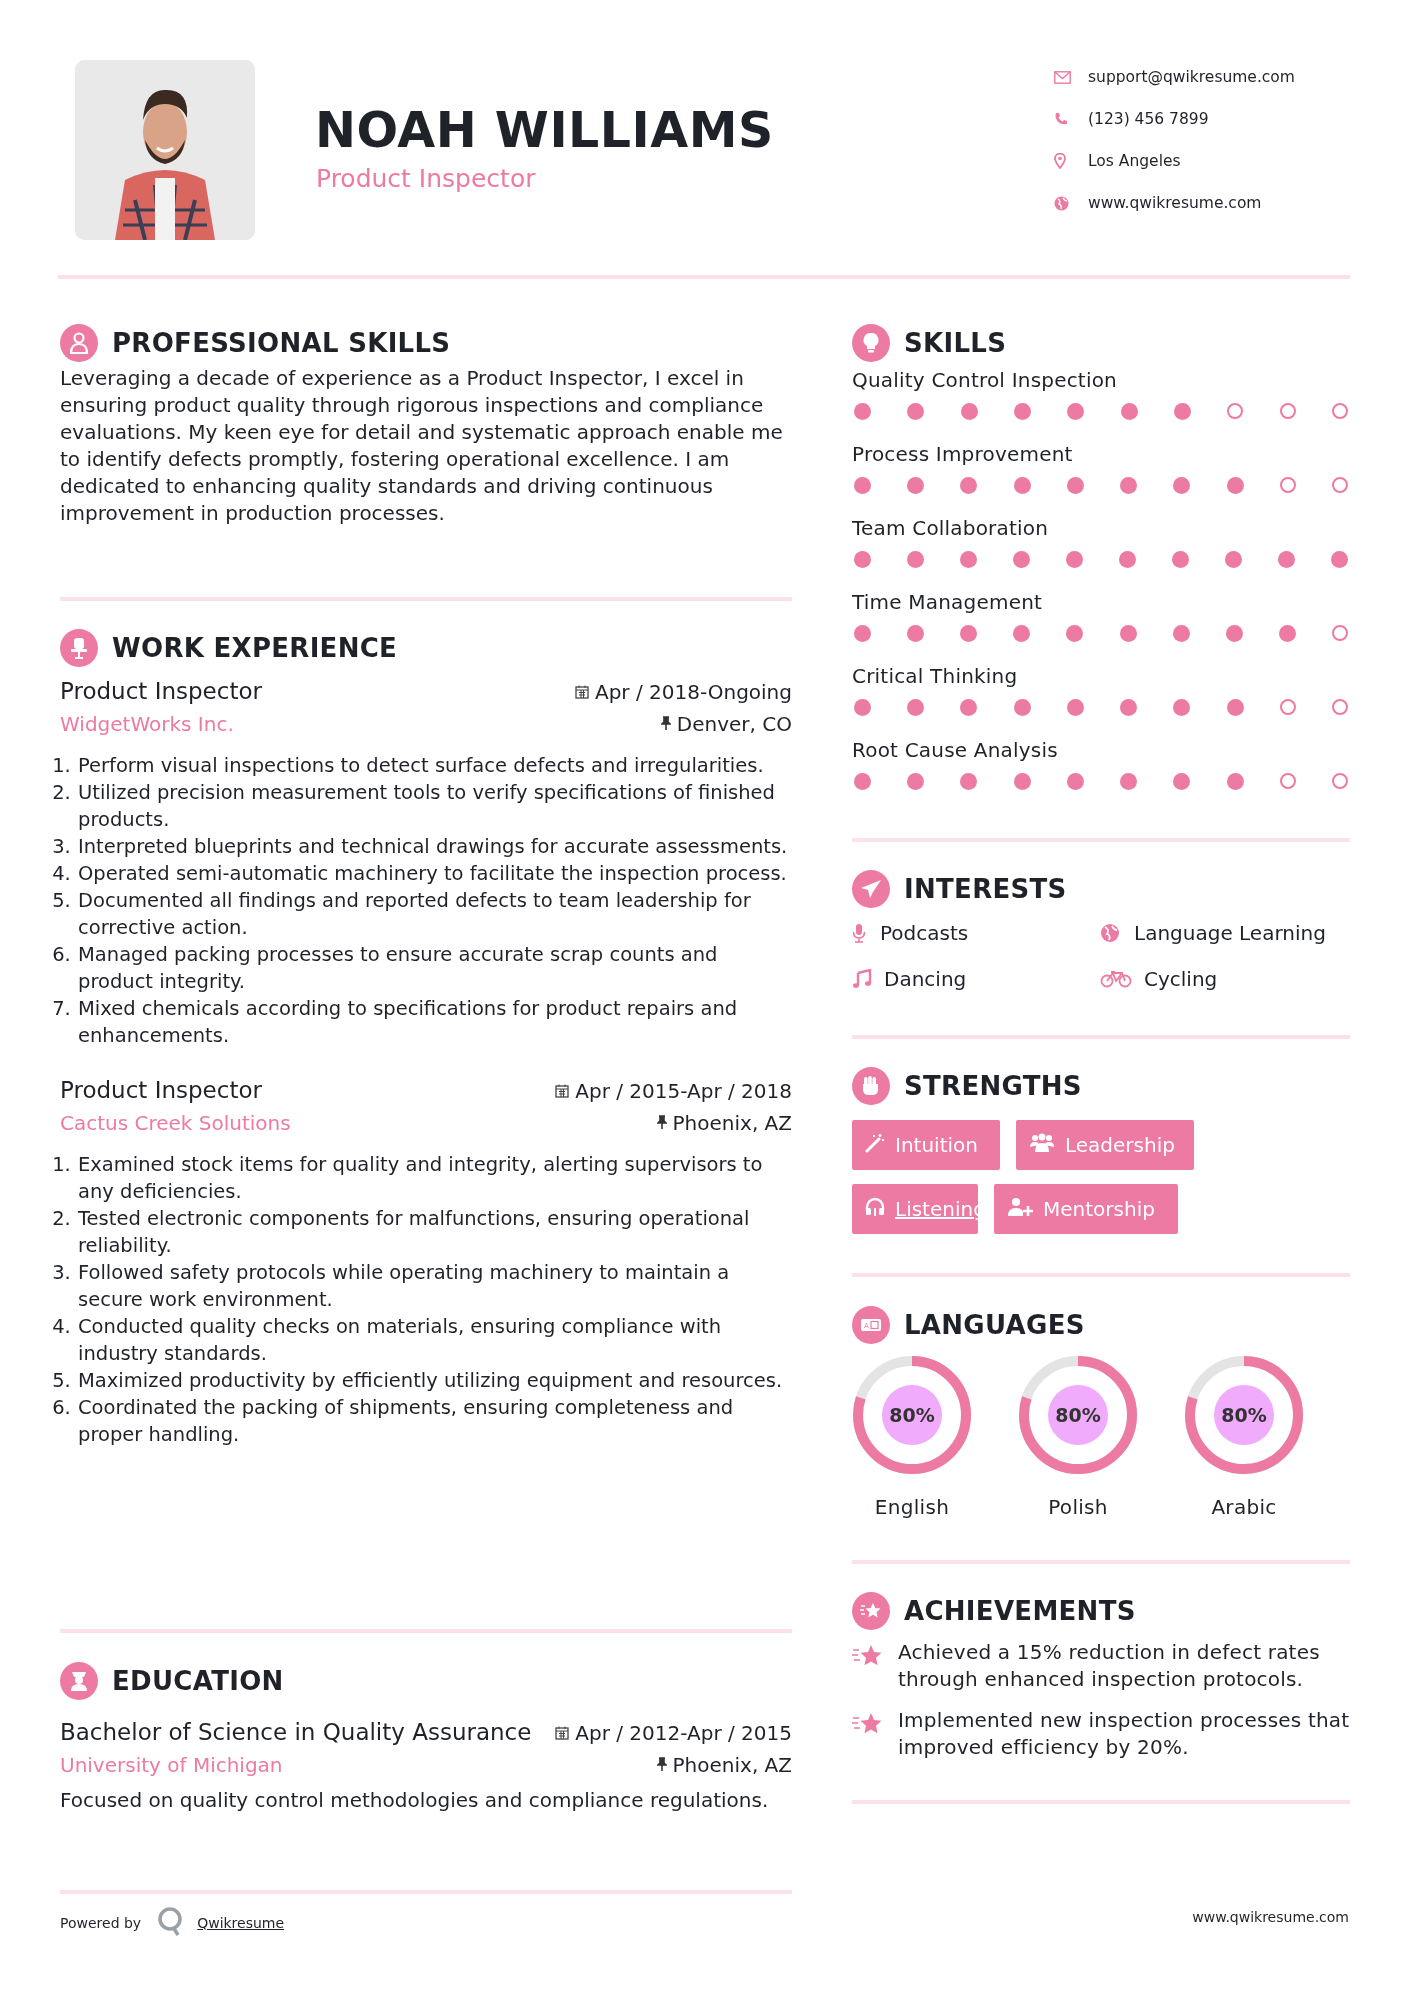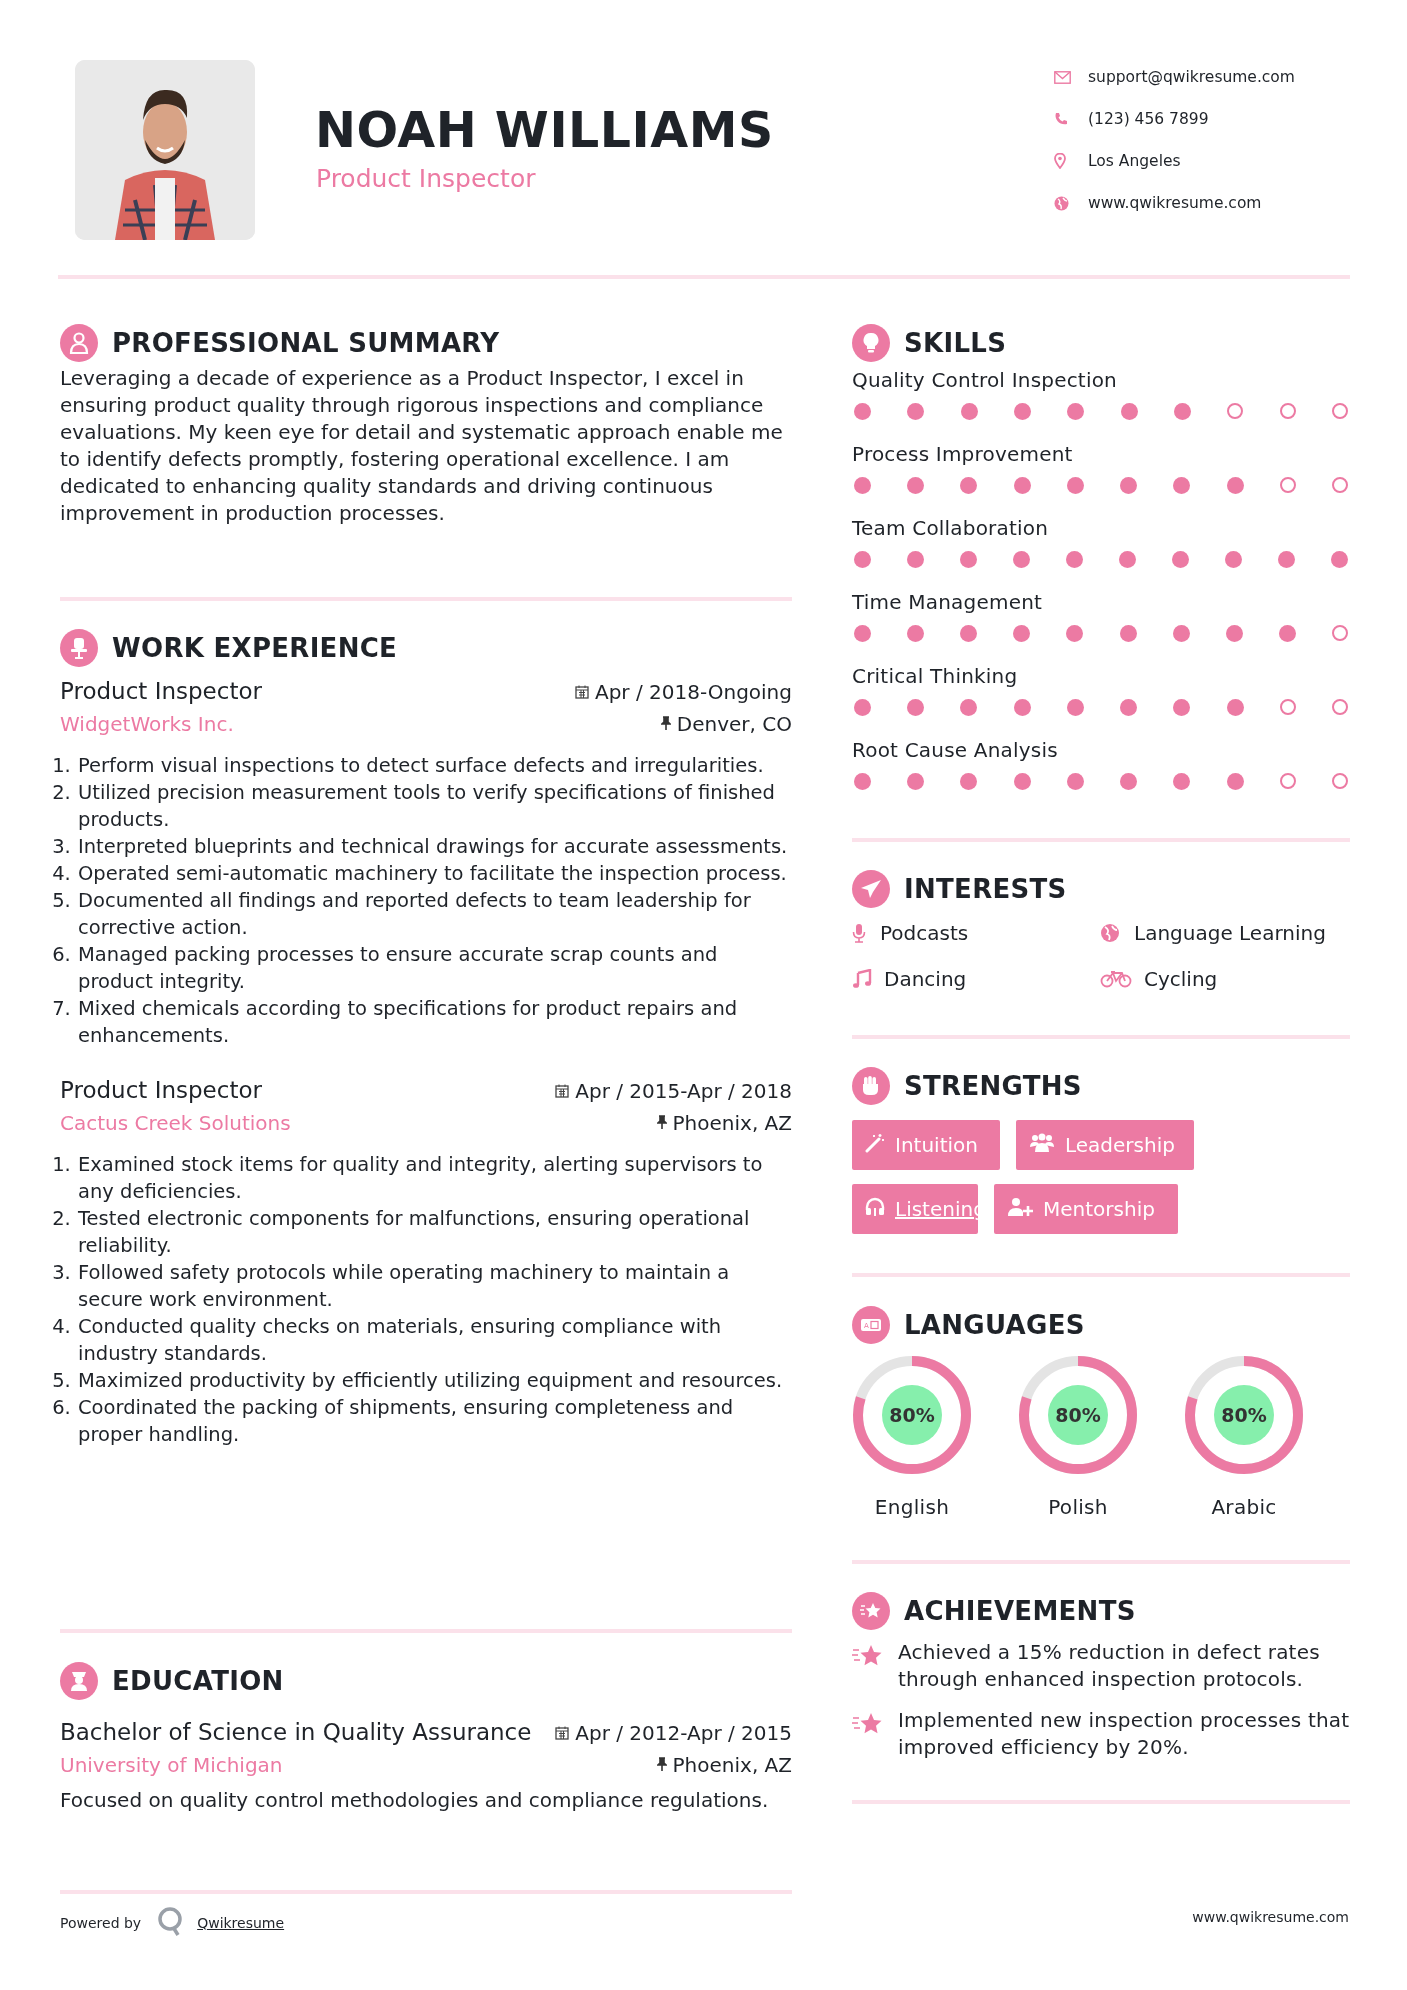--- a/index.html
+++ b/index.html
@@ -48,21 +48,21 @@
   
   .tags { display: flex; flex-wrap: wrap; gap: 14px 16px; margin-top: 14px; width: 400px; }
   .tag { background: #ec7aa3; color: #ffffff; font-size: 20px; height: 50px; padding: 0 13px; display: flex; align-items: center; gap: 10px; border-radius: 2px; }
   .tag.wide1 { width: 148px; } .tag.wide2 { width: 178px; }
   .tag.wide3 { width: 126px; text-decoration: underline; } .tag.wide4 { width: 184px; }
 
   
   .langs { display: flex; gap: 46px; margin-top: 10px; }
   .lang { width: 120px; display: flex; flex-direction: column; align-items: center; }
   .lang-ring { width: 120px; height: 120px; position: relative; }
-  .lang-ring .inner { position: absolute; left: 30px; top: 30px; width: 60px; height: 60px; border-radius: 50%; background: #86efac; display: flex; align-items: center; justify-content: center; font-size: 19px; font-weight: bold; color: #333; }
+  .lang-ring .inner { position: absolute; left: 30px; top: 30px; width: 60px; height: 60px; border-radius: 50%; background: #f0abfc; display: flex; align-items: center; justify-content: center; font-size: 19px; font-weight: bold; color: #333; }
   .lang-name { font-size: 20px; color: #1f2329; margin-top: 20px; letter-spacing: 0.3px; }
 
   
   .ach { display: flex; margin-top: 8px; }
   .ach + .ach { margin-top: 14px; }
   .ach .ai { width: 46px; flex: none; padding-top: 4px; }
   .ach-text { font-size: 20px; line-height: 27px; color: #1f2329; letter-spacing: 0.2px; }
 
   
   .footer-left { left: 60px; top: 1906px; display: flex; align-items: center; font-size: 14px; color: #1f2329; }
@@ -131,21 +131,21 @@
 <div class="abs hdivider"></div>
 
 <div class="abs col-left" style="top:323px;">
   <div class="sec-head">
     <span class="sec-icon">
       <svg width="20" height="22" viewBox="0 0 20 22">
           <circle cx="10" cy="6" r="4.5" fill="none" stroke="#fff" stroke-width="2.2"></circle>
           <path d="M2 21 Q2 12 10 12 Q18 12 18 21Z" fill="none" stroke="#fff" stroke-width="2.2"></path>
         </svg>
     </span>
-    <span class="sec-title">PROFESSIONAL SUMMARY</span>
+    <span class="sec-title">PROFESSIONAL SKILLS</span>
   </div>
   <p class="para" style="margin-top:2px;">Leveraging a decade of experience as a Product Inspector, I excel in ensuring product quality through rigorous inspections and compliance evaluations. My keen eye for detail and systematic approach enable me to identify defects promptly, fostering operational excellence. I am dedicated to enhancing quality standards and driving continuous improvement in production processes.</p>
 </div>
 <div class="abs divider col-left" style="top:597px;"></div>
 
 <div class="abs col-left" style="top:628px;">
   <div class="sec-head">
     <span class="sec-icon">
       <svg width="18" height="22" viewBox="0 0 18 22">
           <rect x="4" y="1" width="10" height="11" rx="3" fill="#fff"></rect>

